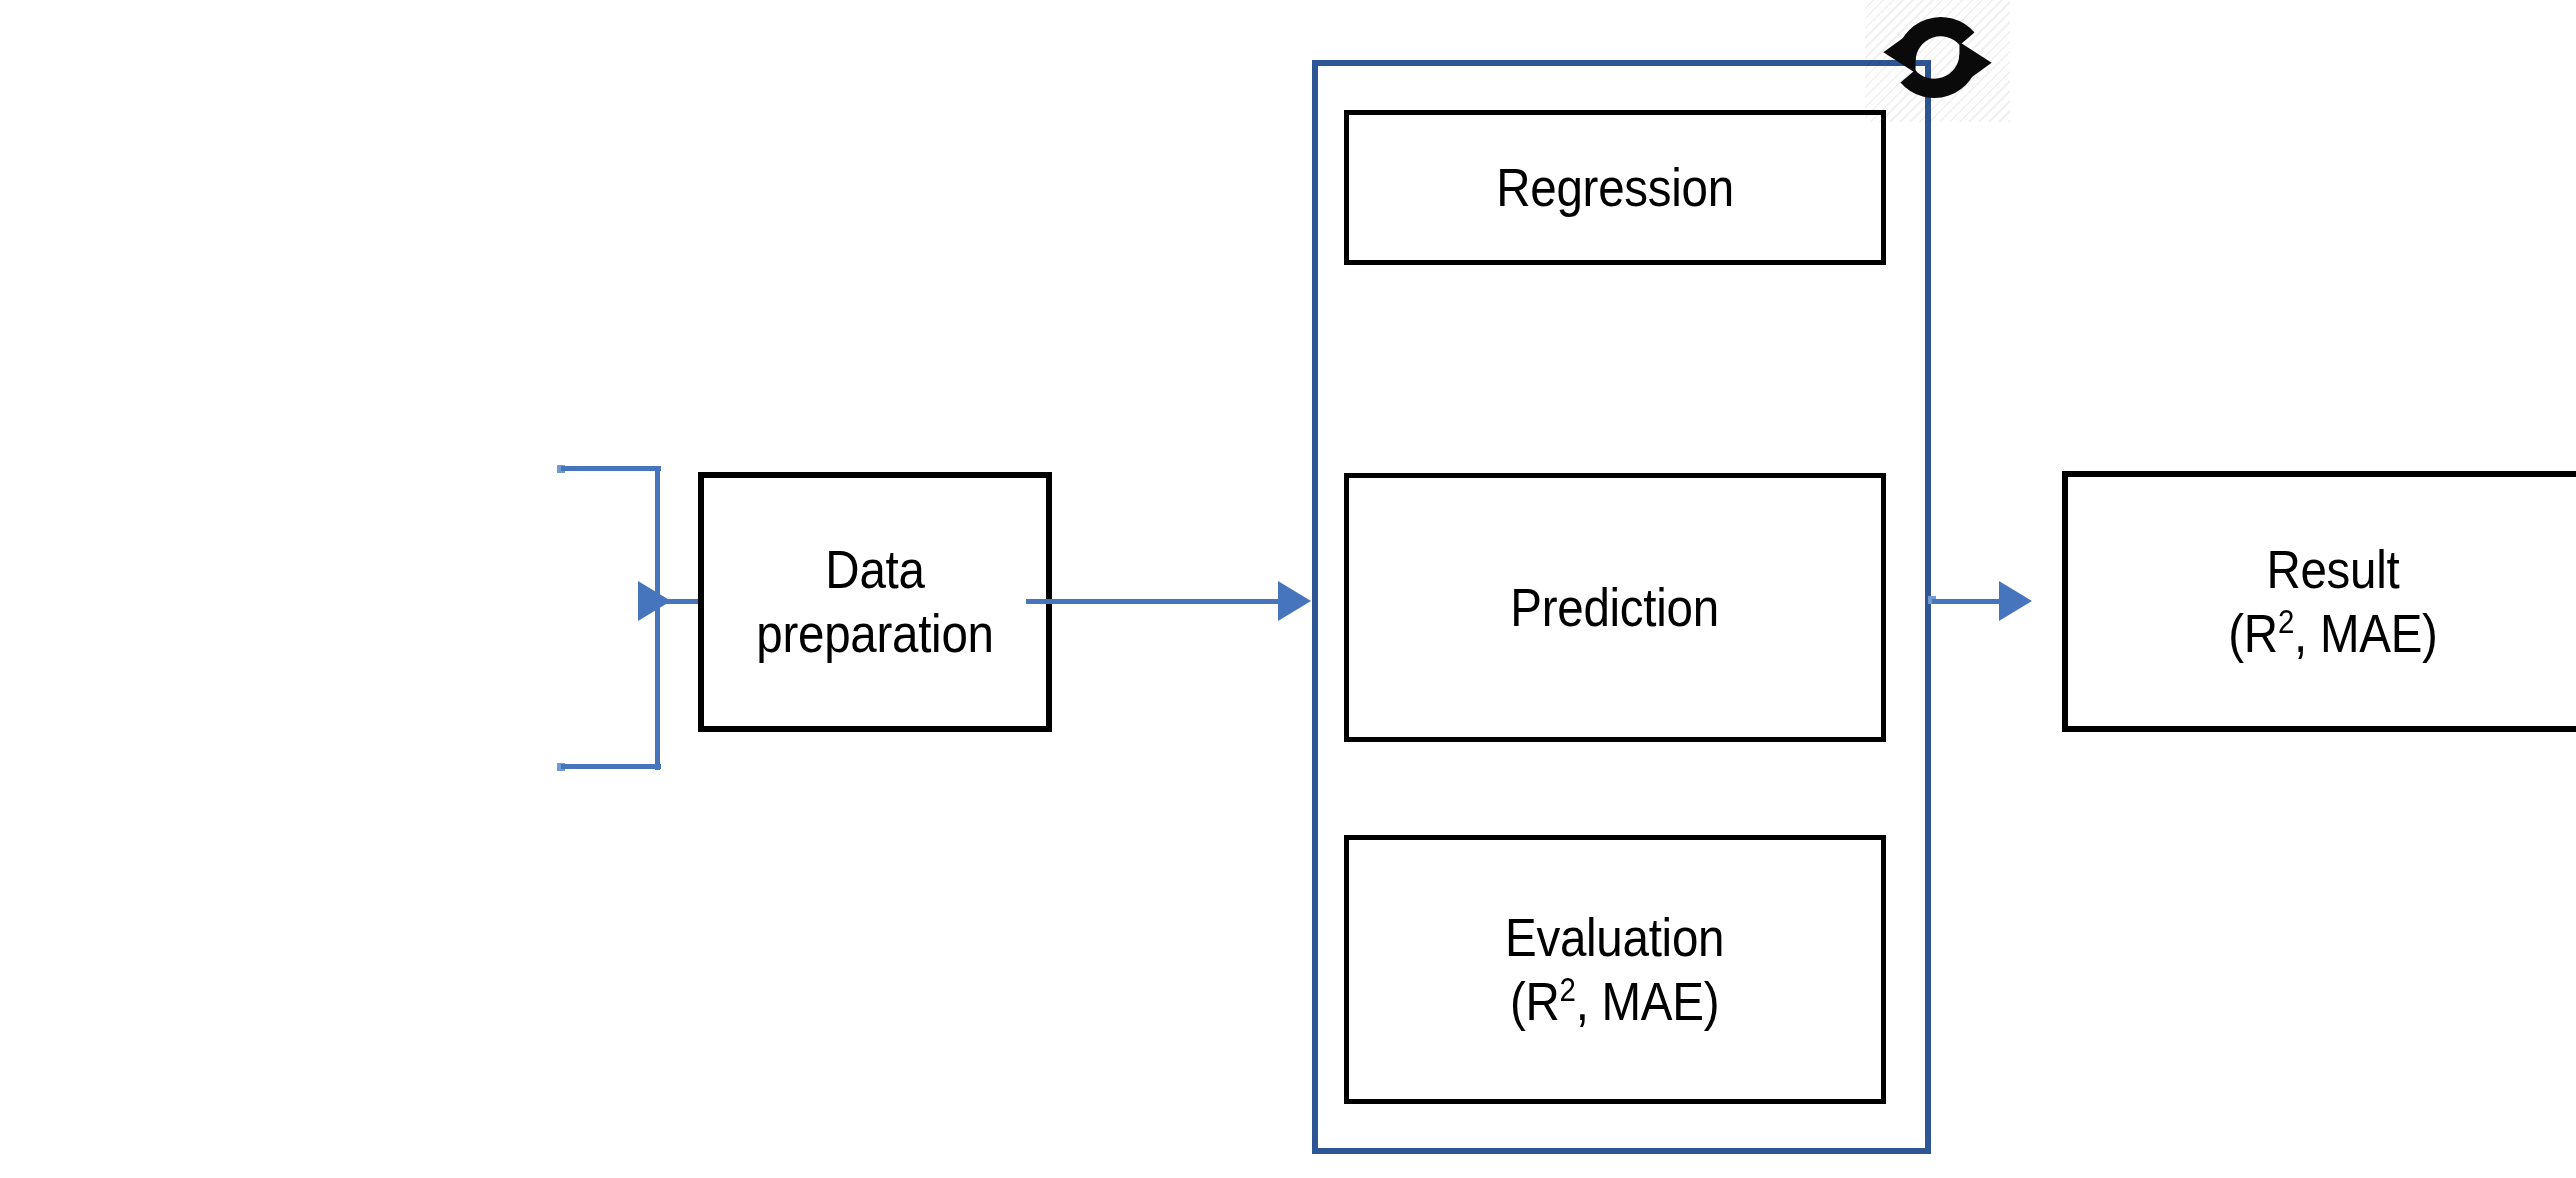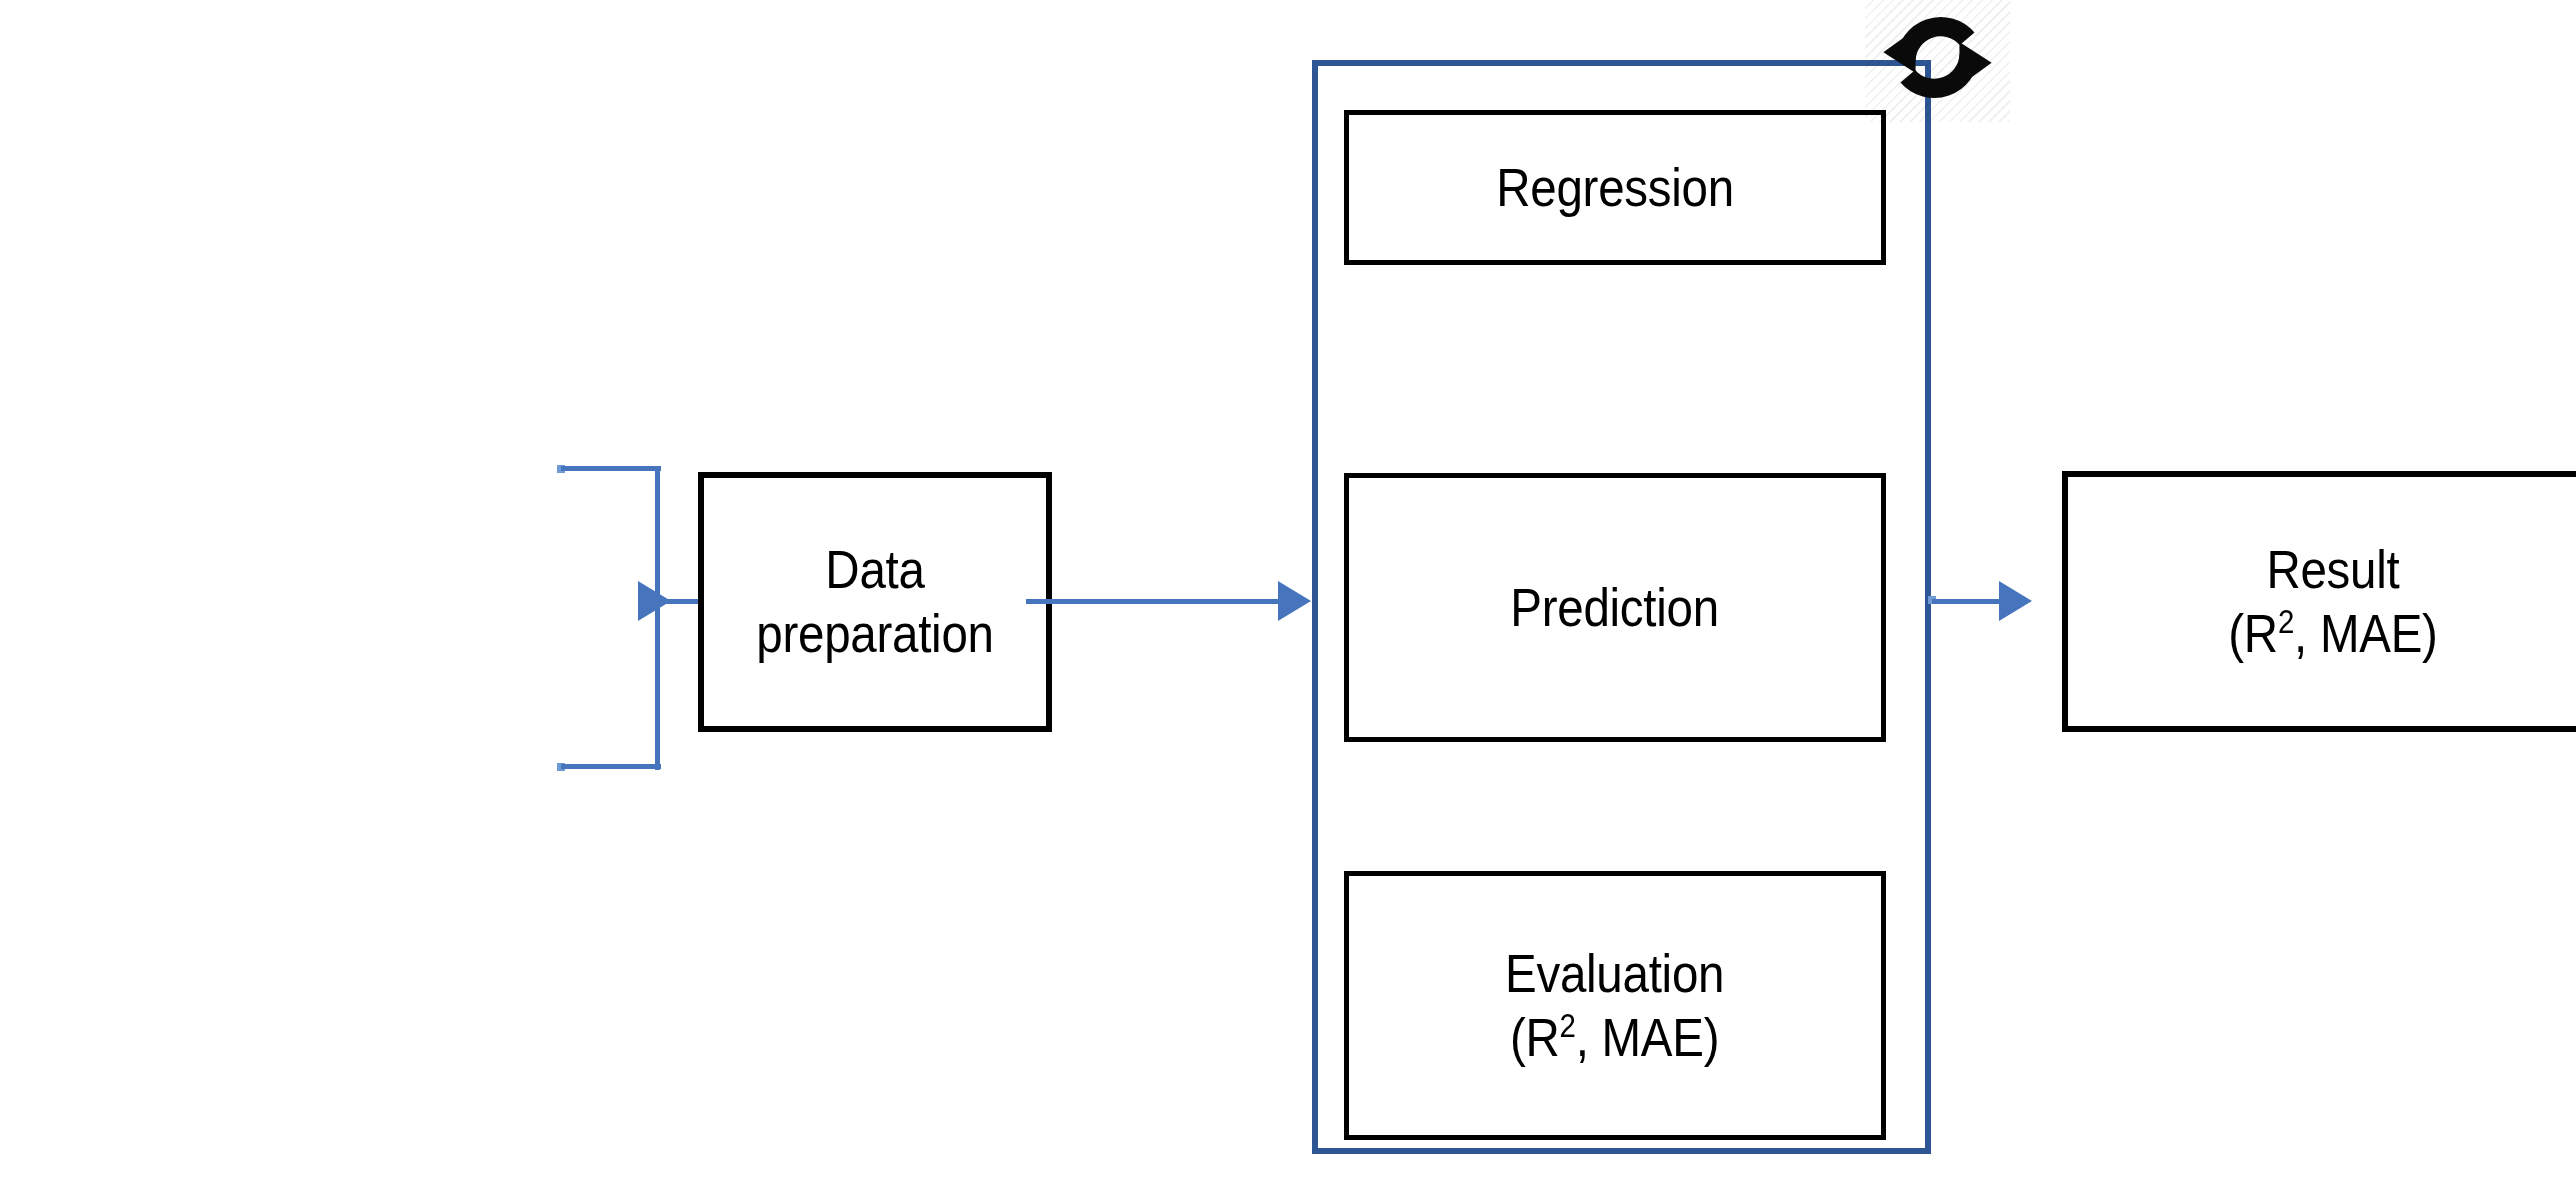--- a/index.html
+++ b/index.html
@@ -132,21 +132,21 @@
   <div id="loop-container" style="left:1312px; top:60px; width:619px; height:1094px;"></div>
 
   <div class="box inner" id="box-regression" style="left:1344px; top:110px; width:542px; height:155px;justify-content:center;">
     <div class="label">Regression</div>
   </div>
 
   <div class="box inner" id="box-prediction" style="left:1344px; top:473px; width:542px; height:269px;justify-content:center;">
     <div class="label">Prediction</div>
   </div>
 
-  <div class="box inner" id="box-evaluation" style="left:1344px; top:835px; width:542px; height:269px;margin-top:36px;">
+  <div class="box inner" id="box-evaluation" style="left:1344px; top:835px; width:542px; height:269px;">
     <div class="label"><span>Evaluation</span><br><span>(R</span><sup>2</sup><span>, MAE)</span></div>
   </div>
 
   <div id="loop-icon" style="left:1865px; top:-7px;">
     <div class="halo"></div>
     <svg viewBox="0 0 100 100" aria-hidden="true">
 
       <path d="M 22 62
                A 32 32 0 0 1 74 35
                L 74 52

